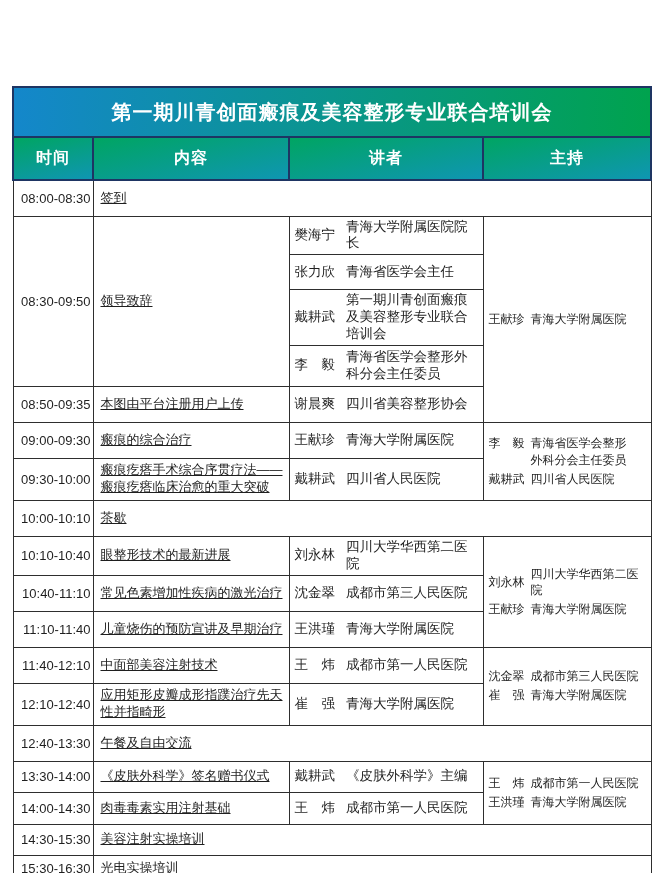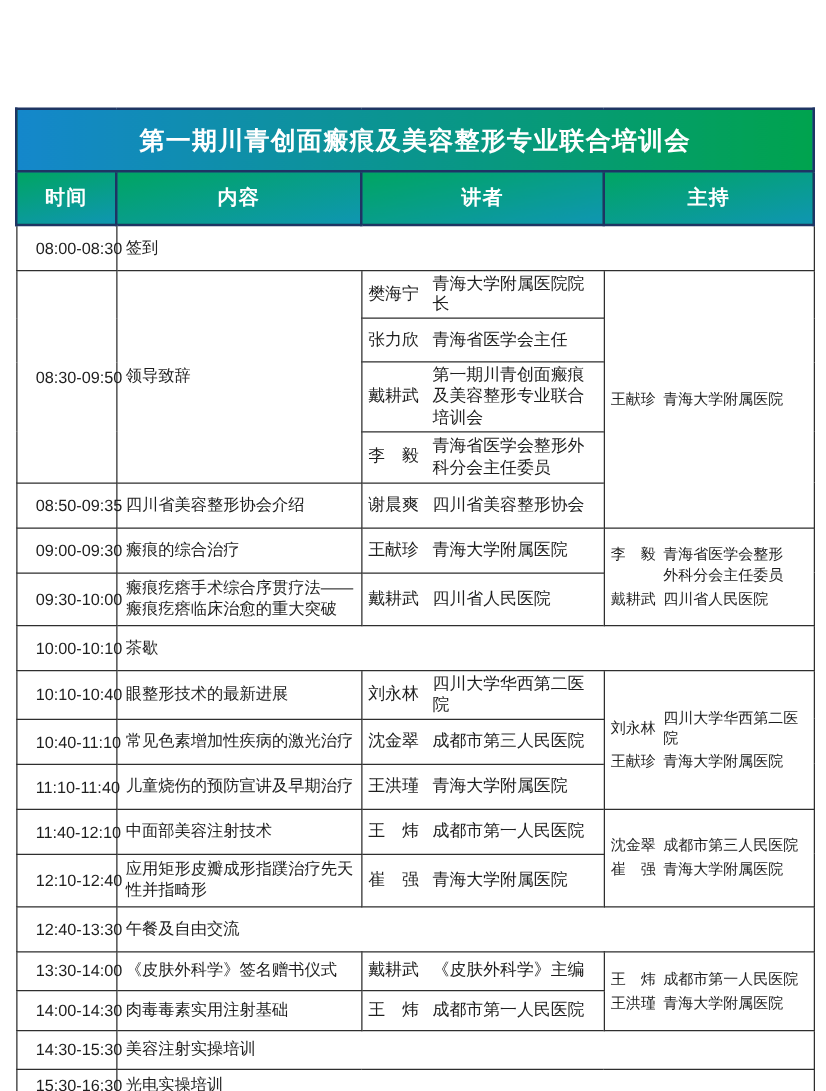--- a/index.html
+++ b/index.html
@@ -25,22 +25,22 @@
 
   td { border:1.5px solid #2e2e2e; vertical-align:middle; }
 
   td.tt { background:linear-gradient(90deg,#1487cb 0%,#00a34e 100%);
     border:2.5px solid #1e3563; text-align:center; color:#fff;
     font-size:20px; font-weight:bold; letter-spacing:1px; height:50px; }
   td.hd { background:linear-gradient(168deg,#00a562 0%,#0f96b2 100%);
     border:2.5px solid #1e3563; text-align:center; color:#fff;
     font-size:16px; font-weight:bold; letter-spacing:1px; height:43px; }
 
-  td.time { text-align:left; font-size:13px; white-space:nowrap; padding:0 15px;margin-left:28px; }
-  td.ct { font-size:13px; padding:2px 5px 2px 7px; line-height:1.3; }
+  td.time { text-align:right; font-size:13px; white-space:nowrap; padding:0 2px;margin-left:28px; }
+  td.ct { font-size:13px; padding:2px 5px 2px 7px; line-height:1.3;text-decoration:underline; }
   td.sp { font-size:13.5px; padding:2px 4px 2px 5px; }
   .sline { display:flex; gap:11px; align-items:center; line-height:1.25; }
   .nm { white-space:pre; flex-shrink:0; }
 
   td.host { font-size:12px; padding:2px 3px 2px 5px; }
   .hentry { display:flex; gap:6px; align-items:center; line-height:1.4; margin:2px 0; }
   .hentry.top { align-items:flex-start; }
   .org.w100 { max-width:102px; }
 
   .h27{height:27px;} .h31{height:31px;} .h32{height:32px;} .h35{height:35px;}
@@ -116,21 +116,21 @@
         <td class="sp h41">
           <div class="sline">
               <span class="nm">李　毅</span>
               <span class="org">青海省医学会整形外科分会主任委员</span>
             </div>
         </td>
       </tr>
 
       <tr>
         <td class="time h36">08:50-09:35</td>
-        <td class="ct">四川省美容整形协会介绍</td>
+        <td class="ct">本图由平台注册用户上传</td>
         <td class="sp">
           <div class="sline">
               <span class="nm">谢晨爽</span>
               <span class="org">四川省美容整形协会</span>
             </div>
         </td>
       </tr>
 
       <tr>
         <td class="time h36">09:00-09:30</td>

